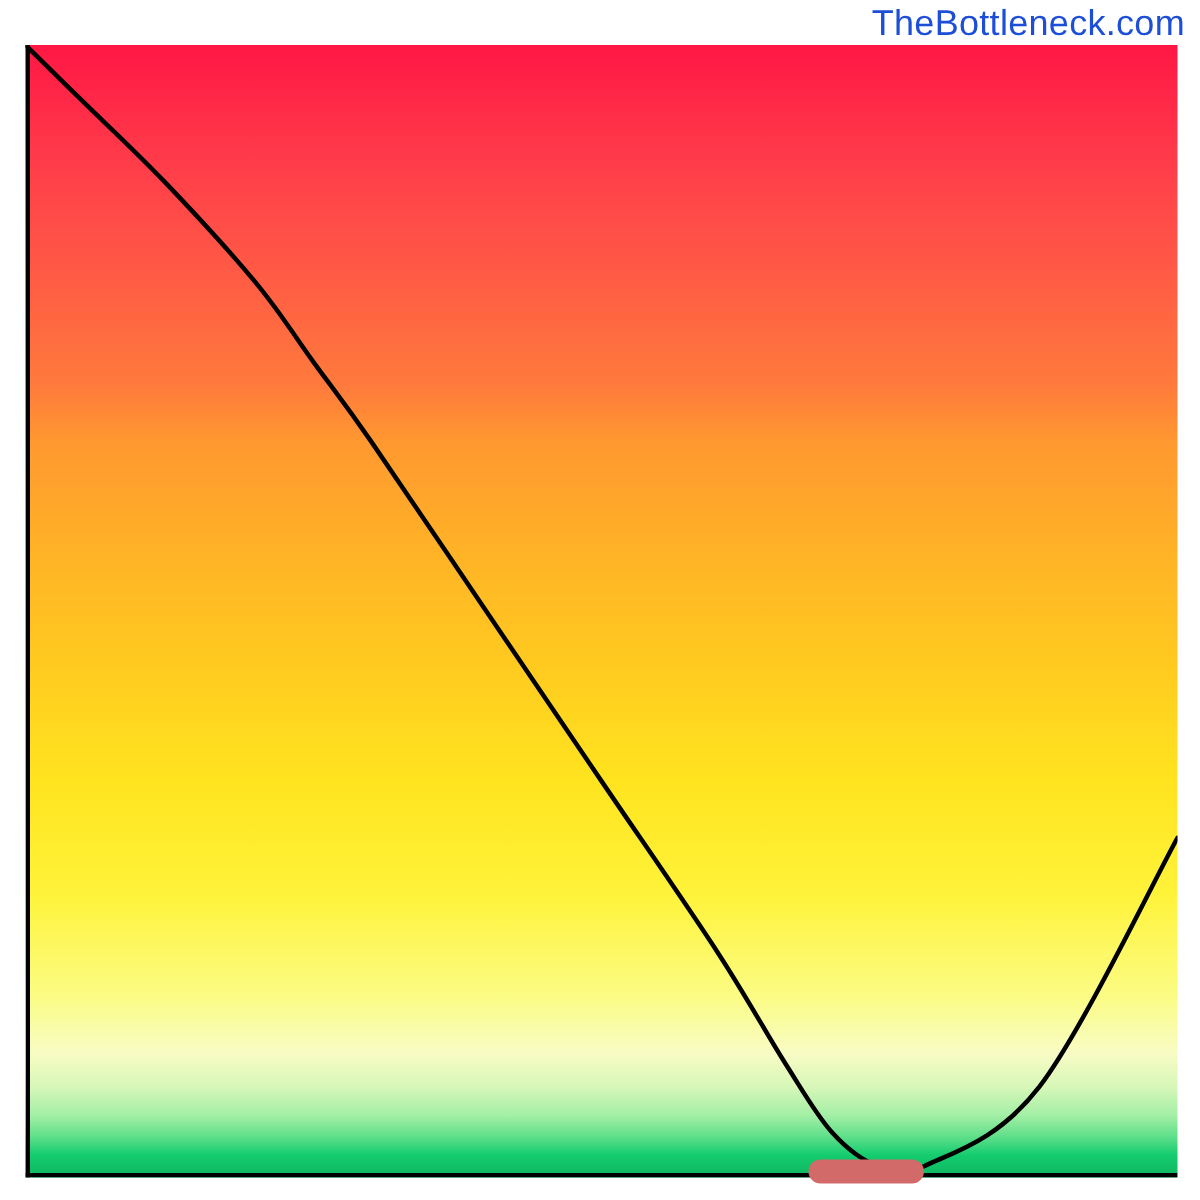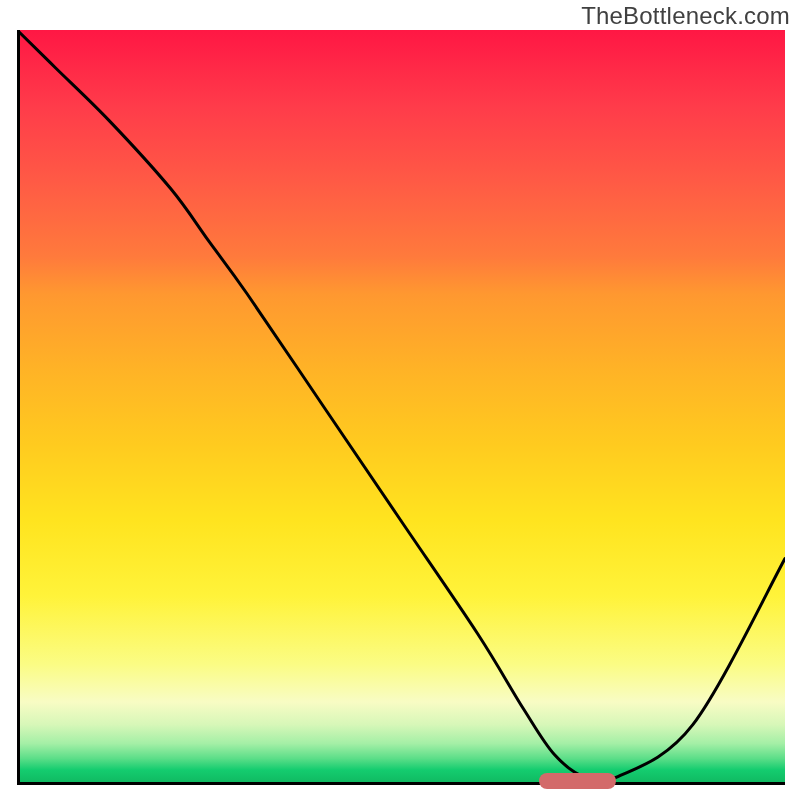--- a/index.html
+++ b/index.html
@@ -15,21 +15,21 @@
     position: relative;
     width: 800px;
     height: 800px;
   }
   .watermark {
     position: absolute;
     top: 2px;
     right: 10px;
     font-size: 24px;
     font-weight: 500;
-    color: #404040;
+    color: #1d4ed8;
     letter-spacing: 0.2px;
   }
   .plot-area {
     position: absolute;
     left: 17px;
     top: 30px;
     width: 768px;
     height: 755px;
     box-sizing: border-box;
   }

